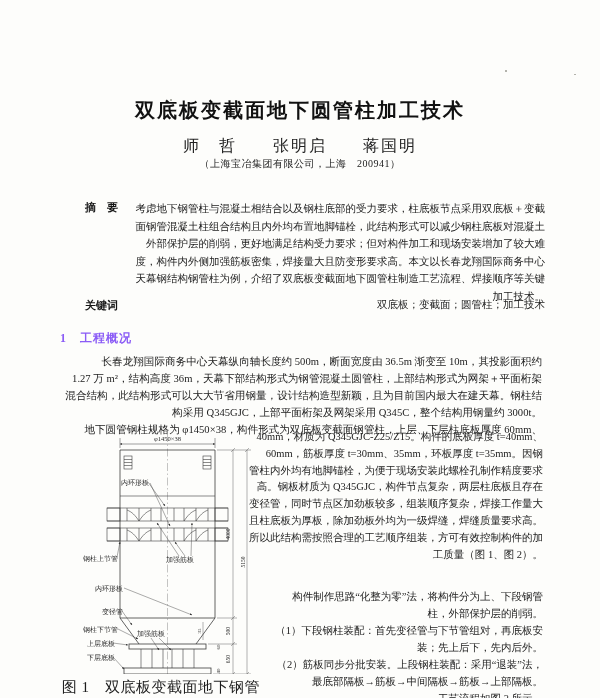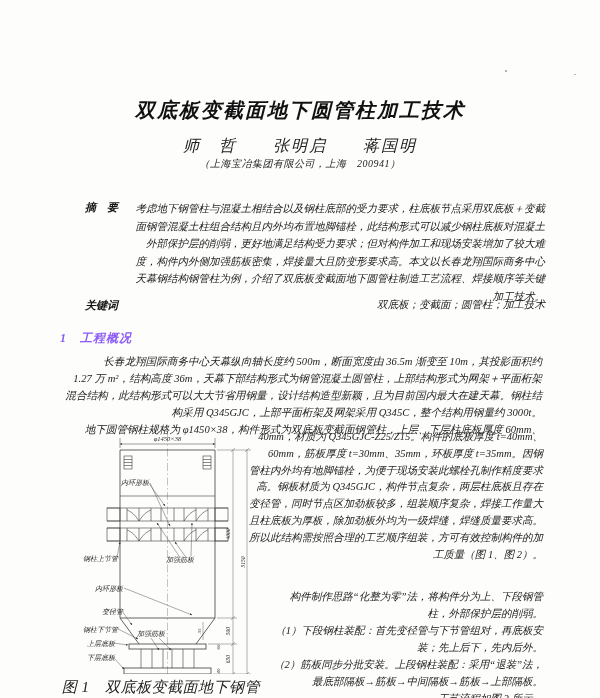--- a/index.html
+++ b/index.html
@@ -1,21 +1,20 @@
 <!DOCTYPE html>
 <html><head>
 <meta charset="utf-8">
 <style>
   html,body{margin:0;padding:0;}
   .page{
     position:relative; width:600px; height:698px;
     background:#fdfdfb; overflow:hidden;
     font-family:"Liberation Serif","DejaVu Serif",serif;
     color:#222;
-    font-style:italic;
   }
   .abs{position:absolute;text-align:right;}
   .center{left:0;width:600px;text-align:center;}
   .title{top:97px;font-size:20px;font-weight:bold;letter-spacing:2px;color:#111;}
   .authors{top:136px;font-size:16px;letter-spacing:2px;}
   .affil{top:157px;font-size:10px;letter-spacing:0.5px;}
   .blk-label{font-weight:bold;font-size:11px;color:#151515;}
   .abstract-label{left:85px;top:200px;}
   .abstract-body{left:133px;top:200px;width:412px;font-size:10.5px;}
   .abstract-body .tl{line-height:17.5px;}

